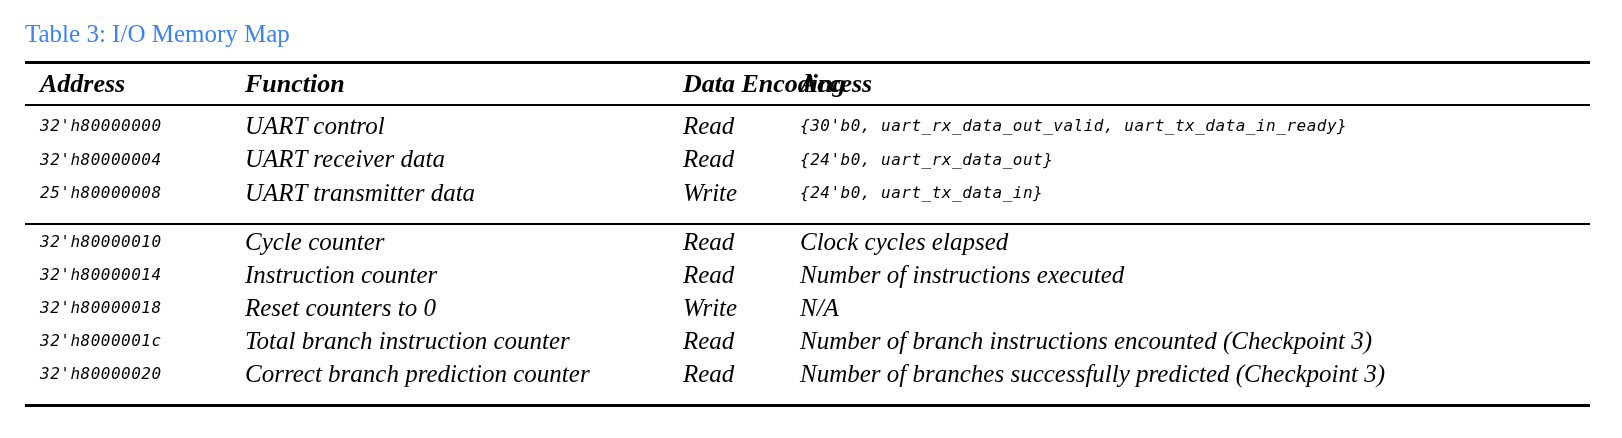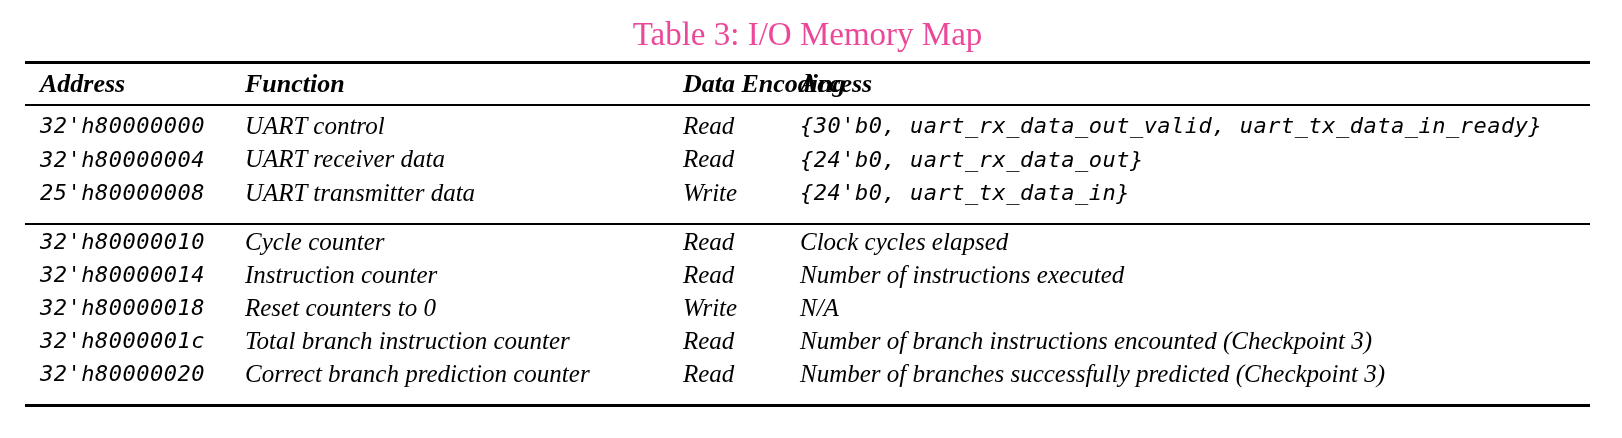--- a/index.html
+++ b/index.html
@@ -13,25 +13,24 @@
     height: 438px;
     background: #ffffff;
     color: #000000;
     overflow: hidden;
   }
   .caption {
     position: absolute;
     left: 25px;
     top: 14px;
     width: 1565px;
-    text-align: center;
     font-family: "Liberation Serif", serif;
-    font-size: 33px;
+    font-size: 25px;
     line-height: 40px;
-    color: #ec4899;
+    color: #3b82f6;
   }
   .rule {
     position: absolute;
     left: 25px;
     width: 1565px;
     background: #000000;
   }
   .rule-top    { top: 61px;  height: 3px;   }
   .rule-head   { top: 104px; height: 2px;   }
   .rule-mid    { top: 223px; height: 2px;   }
@@ -70,21 +69,21 @@
   .cell {
     white-space: nowrap;
     overflow: visible;
   }
   .serif {
     font-family: "Liberation Serif", serif;
     font-size: 25px;
   }
   .mono {
     font-family: "DejaVu Sans Mono", monospace;
-    font-size: 22px;
+    font-size: 16px;
     letter-spacing: 0.5px;
   }
 </style>
 </head>
 <body>
 
 <div class="page">
 
   <div class="caption">Table 3: I/O Memory Map</div>
 

